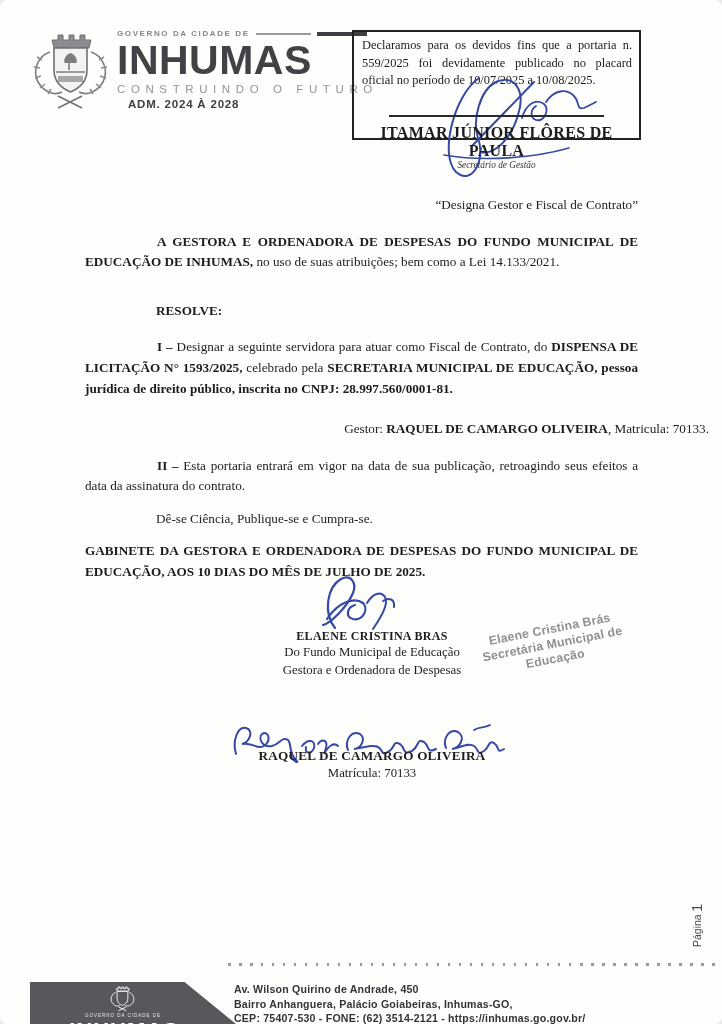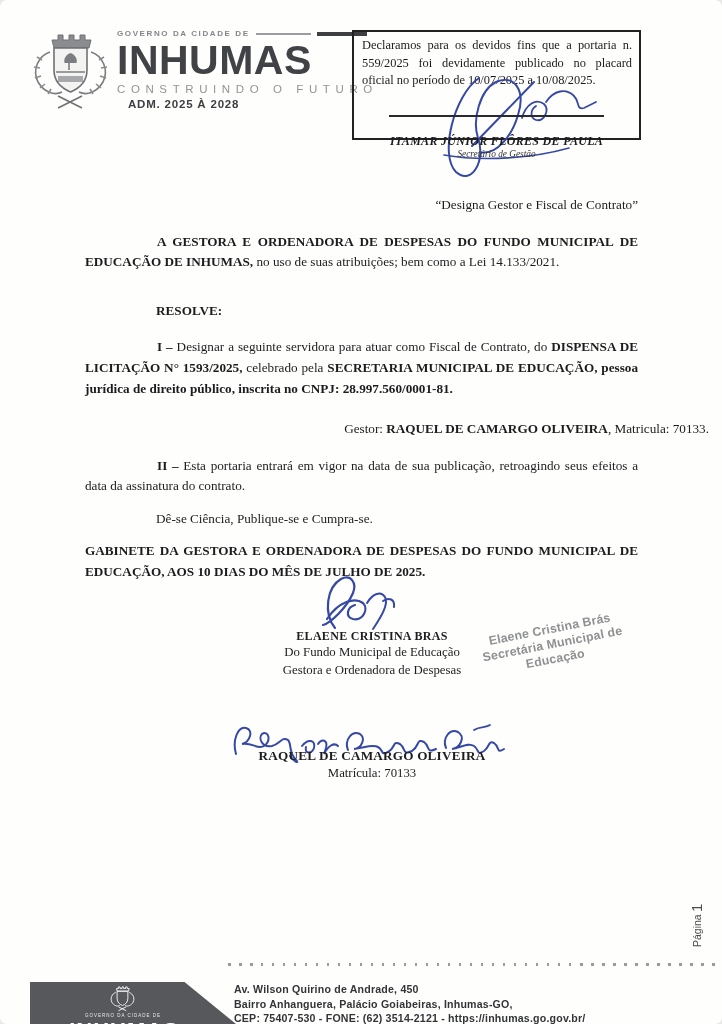--- a/index.html
+++ b/index.html
@@ -23,21 +23,21 @@
   .adm{font-family:"Liberation Sans",sans-serif;font-size:11.5px;font-weight:bold;
     color:#3d3e41;letter-spacing:0.8px;margin:3px 0 0 11px;}
   
   #decl-box{position:absolute;left:352px;top:30px;width:289px;height:110px;
     border:2px solid #222;box-sizing:border-box;}
   #decl-text{position:absolute;left:8px;right:7px;top:5px;font-size:12.4px;line-height:17.5px;
     text-align:justify;color:#1b1b1d;}
   #decl-sig{position:absolute;left:30px;top:28px;width:235px;height:125px;pointer-events:none;}
   #decl-sign-block{position:absolute;left:0;right:0;top:83px;text-align:center;}
   #decl-rule{margin:0 auto;width:215px;height:1.5px;background:#2a2a2c;}
-  .decl-name{font-size:12px;font-weight:bold;font-style:italic;letter-spacing:0.3px;margin-top:17px;}
+  .decl-name{font-size:16px;font-weight:bold;letter-spacing:0.3px;margin-top:7px;}
   .decl-role{font-size:9.3px;font-style:italic;color:#333;}
   
   .body-block{position:absolute;left:85px;width:553px;font-size:13.2px;color:#1c1c1e;}
   #title{top:156px;text-align:center;font-weight:bold;font-size:14.8px;letter-spacing:0.2px;}
   #subject{top:197px;text-align:right;font-size:13.2px;}
   #preamble{top:232px;text-align:justify;line-height:20px;text-indent:72px;}
   #resolve{top:303px;font-weight:bold;padding-left:71px;}
   #item1{top:336px;text-align:justify;line-height:21px;text-indent:72px;}
   #gestor-line{top:421px;padding-left:71px;text-align:right;}
   #item2{top:456px;text-align:justify;line-height:20px;text-indent:72px;}
@@ -100,21 +100,21 @@
   </svg>
 
   <div id="hdr-text">
     <div class="gov-line">
       <span class="gov-small">GOVERNO DA CIDADE DE</span>
       <span class="gov-rule"></span>
       <span class="gov-bar"></span>
     </div>
     <div class="city-big">INHUMAS</div>
     <div class="slogan">CONSTRUINDO O FUTURO</div>
-    <div class="adm">ADM. 2025 À 2028</div>
+    <div class="adm">ADM. 2024 À 2028</div>
   </div>
 
   <div id="decl-box">
     <div id="decl-text">Declaramos para os devidos fins que a portaria n. 559/2025 foi devidamente publicado no placard oficial no período de 10/07/2025 a 10/08/2025.</div>
     <svg id="decl-sig" viewBox="0 0 235 125">
       <path class="ink" stroke-width="2" d="M95 18 C70 35 55 95 72 112 C88 126 102 100 94 78 C88 60 96 30 112 22 C130 14 142 30 134 55 C128 76 112 96 96 92"></path>
       <path class="ink" stroke-width="2" d="M88 86 L150 22"></path>
       <path class="ink" stroke-width="1.8" d="M138 58 C142 44 152 38 160 44 C166 50 160 62 152 60 C146 58 146 50 152 46 M162 42 C170 30 182 28 190 36 C196 42 192 50 200 48 L212 42"></path>
       <path class="ink" stroke-width="1.6" d="M60 95 C100 102 150 98 185 88"></path>
     </svg>

